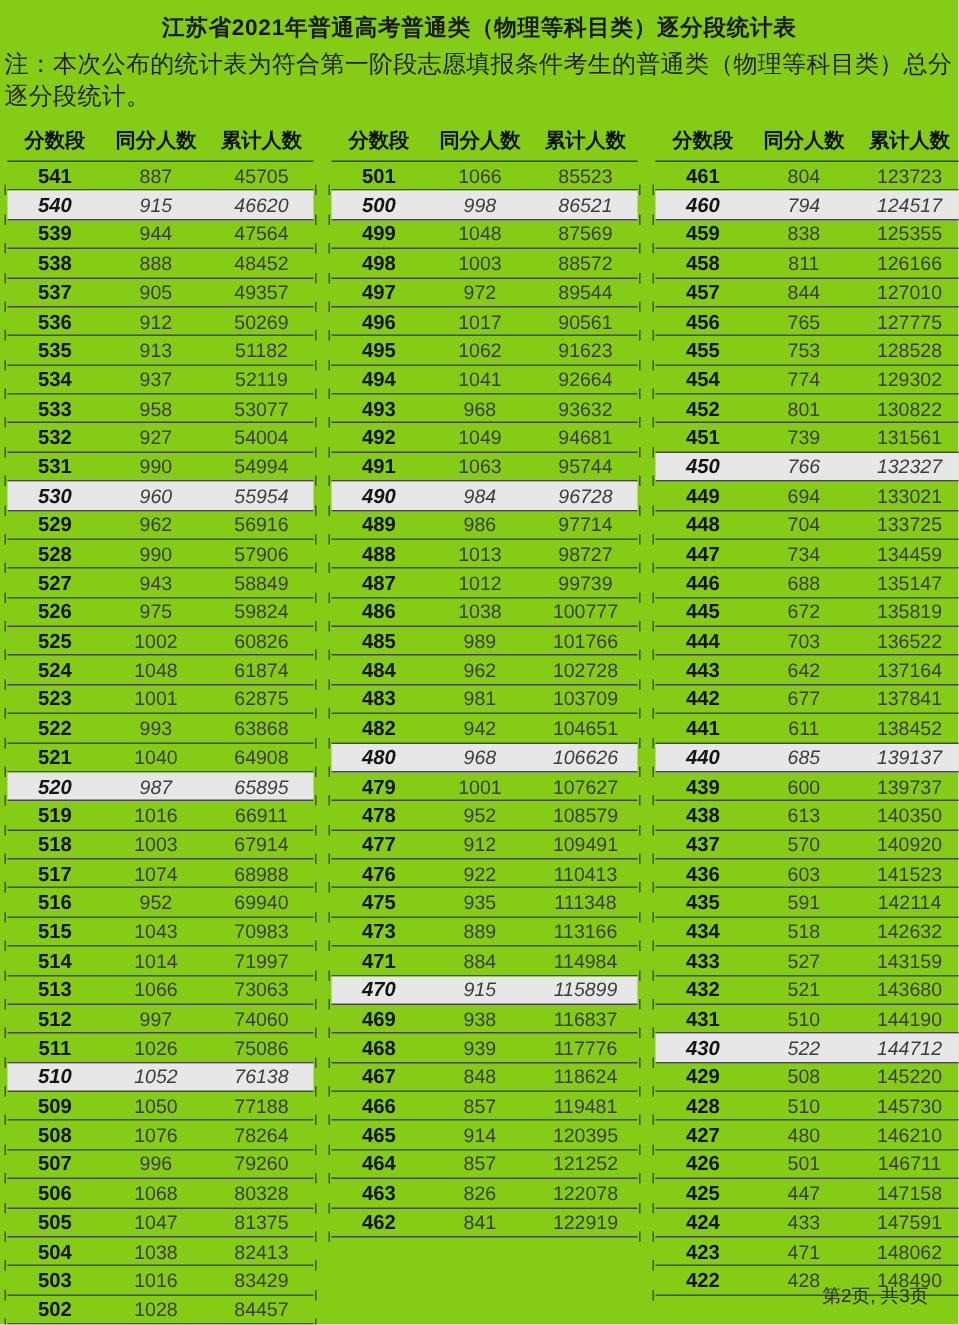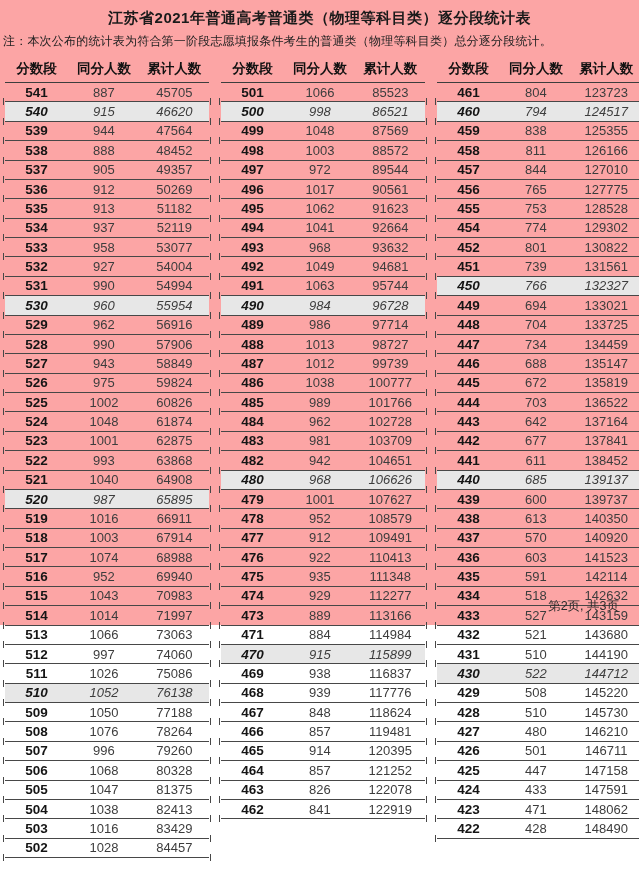--- a/index.html
+++ b/index.html
@@ -10,34 +10,34 @@
   body {
     width: 639px;
     height: 883px;
     font-family: "Liberation Sans", "DejaVu Sans", sans-serif;
     color: #1b1b1b;
     overflow: hidden;
   }
   .page {
     position: relative;
     width: 639px;
-    height: 625px;
-    background: #fca5a5;
+    height: 883px;
+    background: #84cc16;
   }
   .doc-title {
     padding-top: 9px;
     text-align: center;
     font-size: 15px;
     font-weight: 700;
     color: #1a1a1a;
     letter-spacing: 0.5px;
   }
   .doc-note {
     margin: 5px 2px 0 3px;
-    font-size: 12px;
+    font-size: 16px;
     color: #222222;
     letter-spacing: 0.2px;
   }
   .tables-wrap {
     display: flex;
     gap: 12px;
     padding: 7px 3px 0 5px;
   }
   .score-table {
     width: 204px;
@@ -452,25 +452,20 @@
             <div class="cell c0">476</div>
             <div class="cell c1">922</div>
             <div class="cell c2">110413</div>
           </div>
           <div class="row">
             <div class="cell c0">475</div>
             <div class="cell c1">935</div>
             <div class="cell c2">111348</div>
           </div>
           <div class="row">
-            <div class="cell c0">474</div>
-            <div class="cell c1">929</div>
-            <div class="cell c2">112277</div>
-          </div>
-          <div class="row">
             <div class="cell c0">473</div>
             <div class="cell c1">889</div>
             <div class="cell c2">113166</div>
           </div>
           <div class="row">
             <div class="cell c0">471</div>
             <div class="cell c1">884</div>
             <div class="cell c2">114984</div>
           </div>
           <div class="row shaded">

